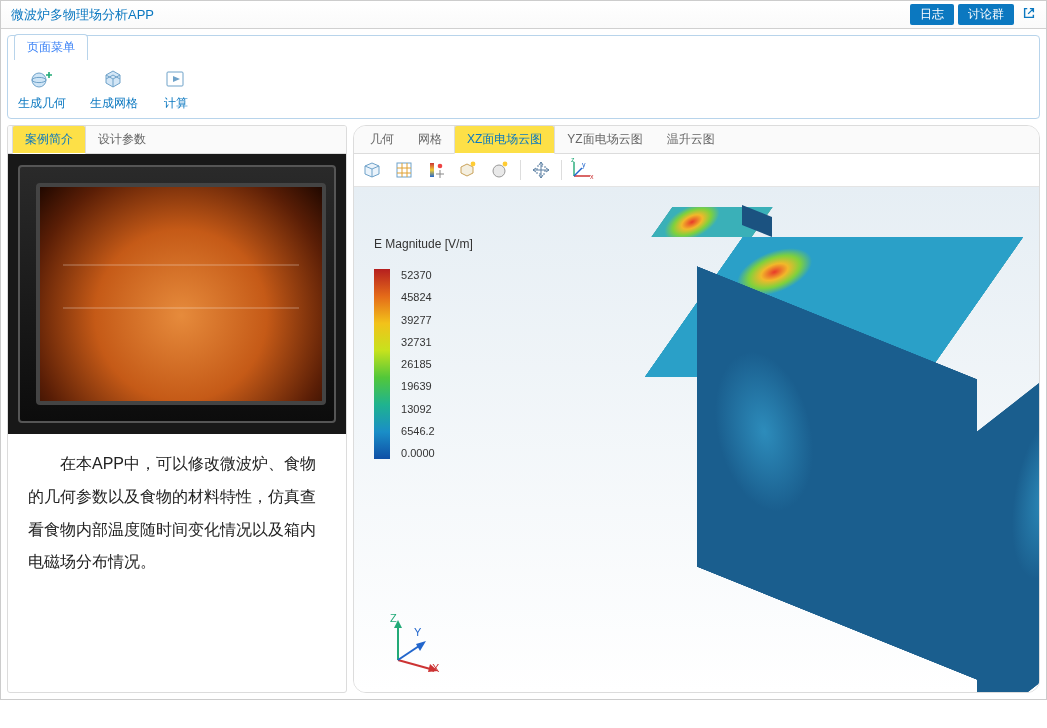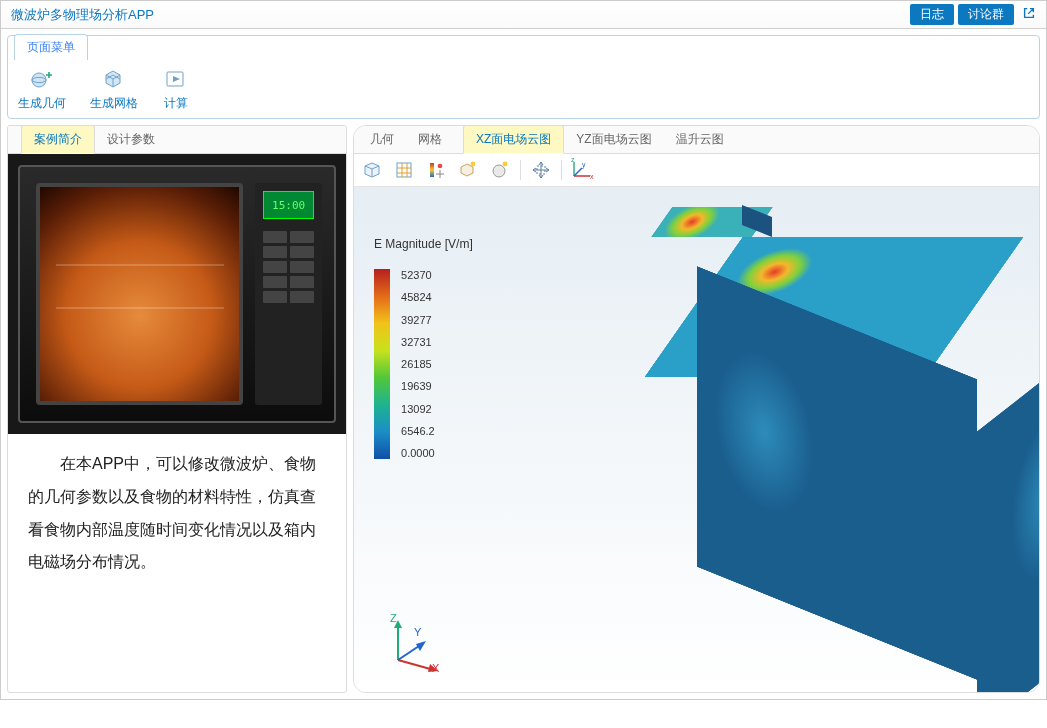--- a/index.html
+++ b/index.html
@@ -21,21 +21,21 @@
     .ribbon-item .ico { width:28px; height:24px; display:flex; align-items:center; justify-content:center; }
 
     
     .main { display:flex; flex:1; overflow:hidden; margin:6px; gap:6px; }
     .left-pane { width:340px; display:flex; flex-direction:column; border:1px solid #dcdcdc; border-radius:3px; overflow:hidden; }
     .right-pane { flex:1; display:flex; flex-direction:column; border:1px solid #dcdcdc; border-radius:13px; overflow:hidden; position:relative; }
 
     
     .tabbar { display:flex; border-bottom:1px solid #dcdcdc; padding:0 4px; background:#fafafa; height:28px; align-items:flex-end; }
     .tab { padding:5px 12px; color:#666; cursor:pointer; font-size:12px; }
-    .tab.active { color:#0b78c0; border:1px solid #dcdcdc; border-bottom:1px solid #fff; border-radius:3px 3px 0 0; background:#fef9c3; margin-bottom:-1px;margin-left:9px; }
+    .tab.active { color:#0b78c0; border:1px solid #dcdcdc; border-bottom:1px solid #fff; border-radius:3px 3px 0 0; background:#fde047; margin-bottom:-1px; }
 
     
     .intro-img { width:100%; height:280px; display:flex; align-items:center; justify-content:center; background:#181818; }
     .oven { width:94%; height:92%; background:linear-gradient(#2a2a2a,#0c0c0c); border:2px solid #555; border-radius:4px; display:flex; }
     .oven-window { flex:3; margin:16px 8px 16px 16px; background:radial-gradient(circle at 50% 60%,#e68b3c 0%,#c55a17 45%,#5a1e06 80%,#200800 100%); border:4px solid #444; border-radius:4px; position:relative; overflow:hidden;}
     .oven-window::before,.oven-window::after{content:"";position:absolute;left:8%;right:8%;height:2px;background:rgba(255,255,255,.18);}
     .oven-window::before{top:36%;} .oven-window::after{top:56%;}
     .oven-panel { flex:1; margin:16px 12px 16px 4px; background:#222; border-radius:3px; display:flex; flex-direction:column;}
     .disp{height:28px;margin:8px;background:#083; border:1px solid #0f0; display:flex;align-items:center;justify-content:center;color:#6f6;font-family:monospace;font-size:11px;}
     .btns{flex:1;display:grid;grid-template-columns:1fr 1fr;grid-auto-rows:12px;gap:3px;margin:4px 8px;}
@@ -145,35 +145,20 @@
   <div class="main">
 
     <div class="left-pane">
       <div class="tabbar">
         <div class="tab active">案例简介</div>
         <div class="tab">设计参数</div>
       </div>
       <div class="intro-img">
         <div class="oven">
           <div class="oven-window"></div>
-          <div class="oven-panel">
-            <div class="disp">15:00</div>
-            <div class="btns">
-              <div></div>
-                <div></div>
-                <div></div>
-                <div></div>
-                <div></div>
-                <div></div>
-                <div></div>
-                <div></div>
-                <div></div>
-                <div></div>
-            </div>
-          </div>
         </div>
       </div>
       <div class="intro-text">
         <p>在本APP中，可以修改微波炉、食物的几何参数以及食物的材料特性，仿真查看食物内部温度随时间变化情况以及箱内电磁场分布情况。</p>
       </div>
     </div>
 
     <div class="right-pane">
       <div class="tabbar">
         <div class="tab">几何</div>

